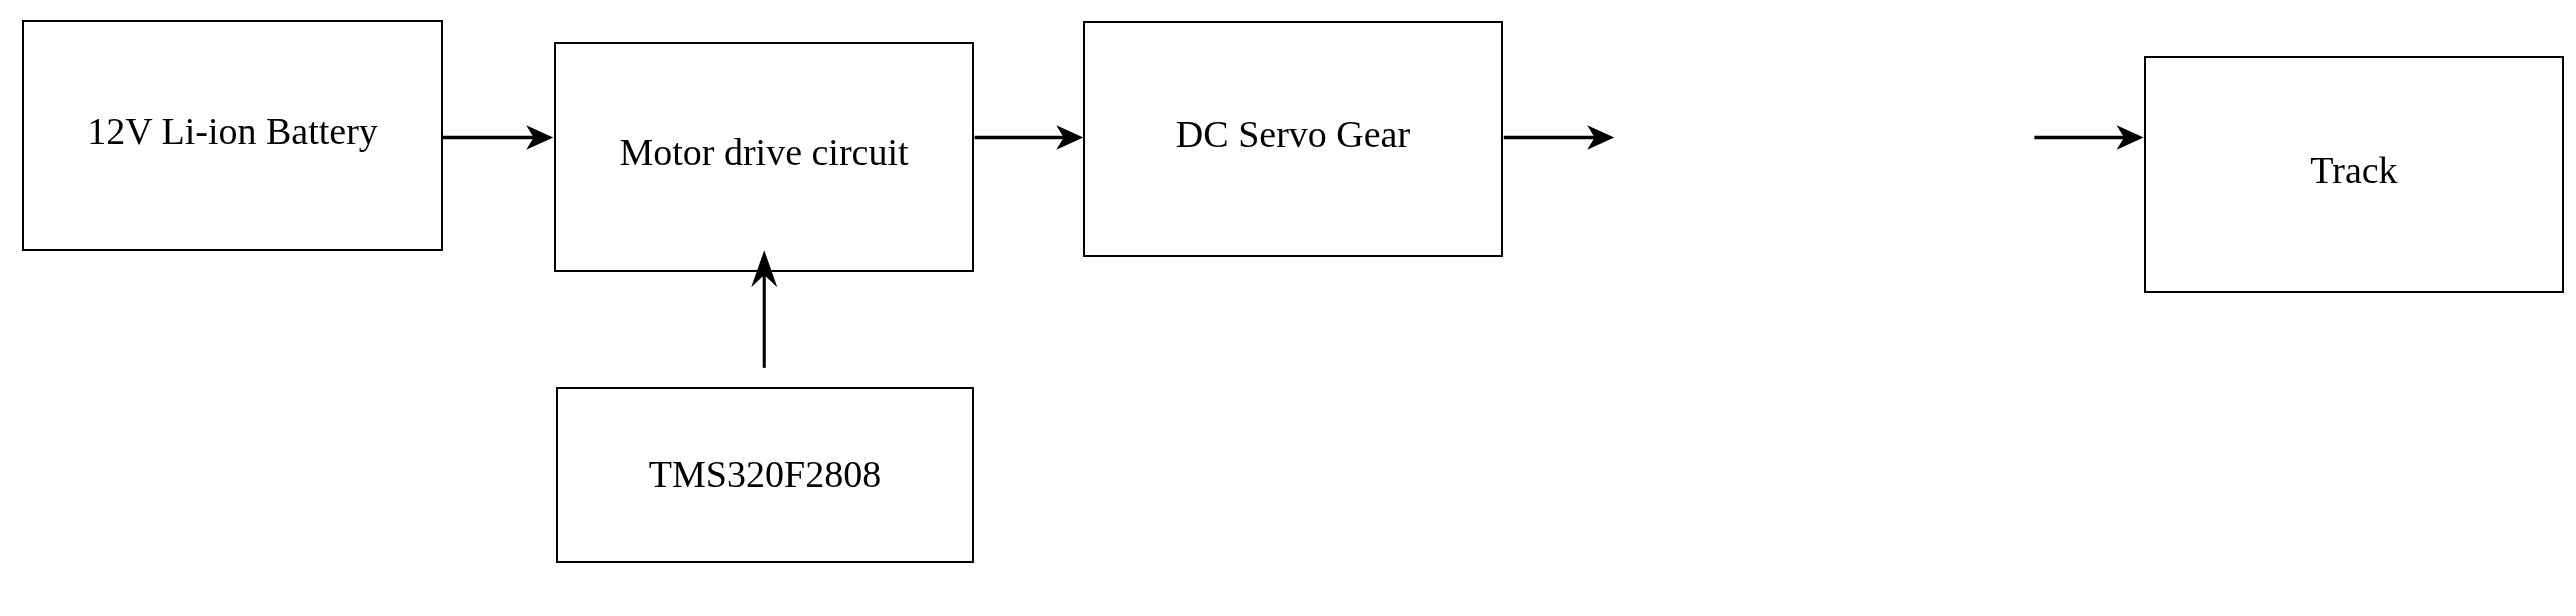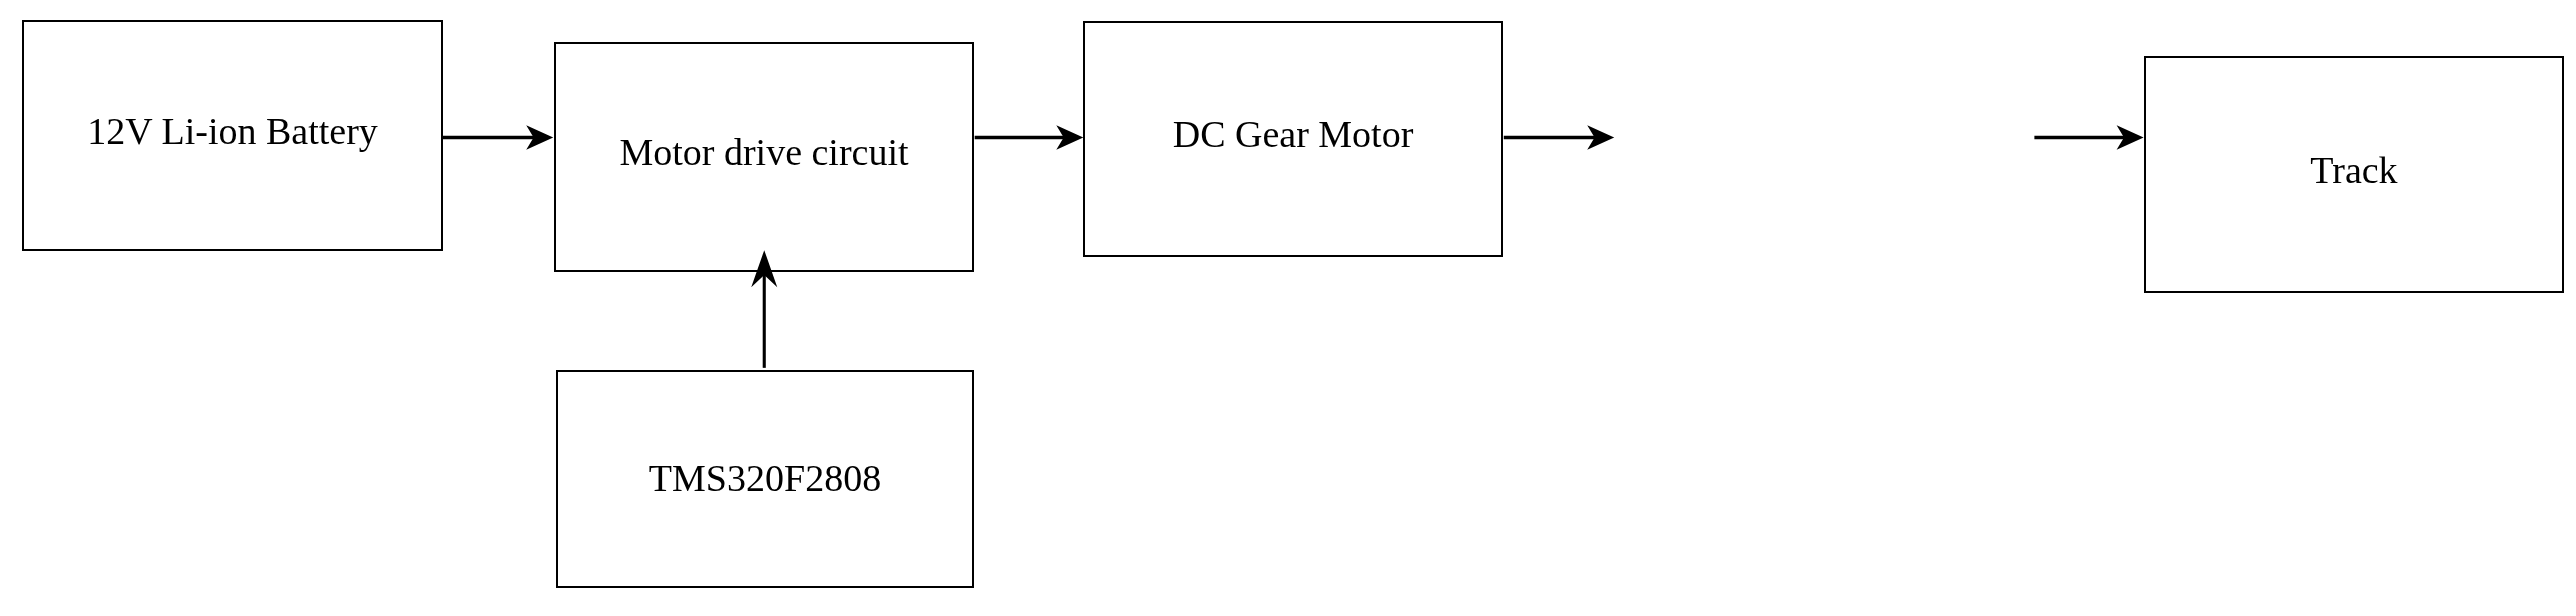--- a/index.html
+++ b/index.html
@@ -53,29 +53,29 @@
 
   <div class="block chain" style="left:22px; top:20.4px; width:421px; height:231px;">
     <span class="block-label">12V Li-ion Battery</span>
   </div>
 
   <div class="block chain" style="left:554px; top:21px; width:420px; height:230px;margin-top:21px;">
     <span class="block-label">Motor drive circuit</span>
   </div>
 
   <div class="block chain" style="left:1083px; top:21px; width:420px; height:236px;">
-    <span class="block-label">DC Gear Motor</span>
+    <span class="block-label">DC Servo Gear</span>
   </div>
 
 
   <div class="block chain" style="left:2144px; top:14.3px; width:420px; height:237px;margin-top:42px;">
     <span class="block-label">Track</span>
   </div>
 
-  <div class="block" style="left:556px; top:370px; width:418px; height:218px;">
+  <div class="block" style="left:556px; top:387px; width:418px; height:176px;">
     <span class="block-label">TMS320F2808</span>
   </div>
 
   <div class="connector" style="left:442px; top:124px; width:112px; height:27px;">
     <svg width="112" height="27" viewBox="0 0 180 44" aria-hidden="true">
       <line x1="0" y1="22" x2="152" y2="22" stroke="#000000" stroke-width="6"></line>
       <polygon points="180,22 136,2 148,22 136,42" fill="#000000"></polygon>
     </svg>
   </div>
 

